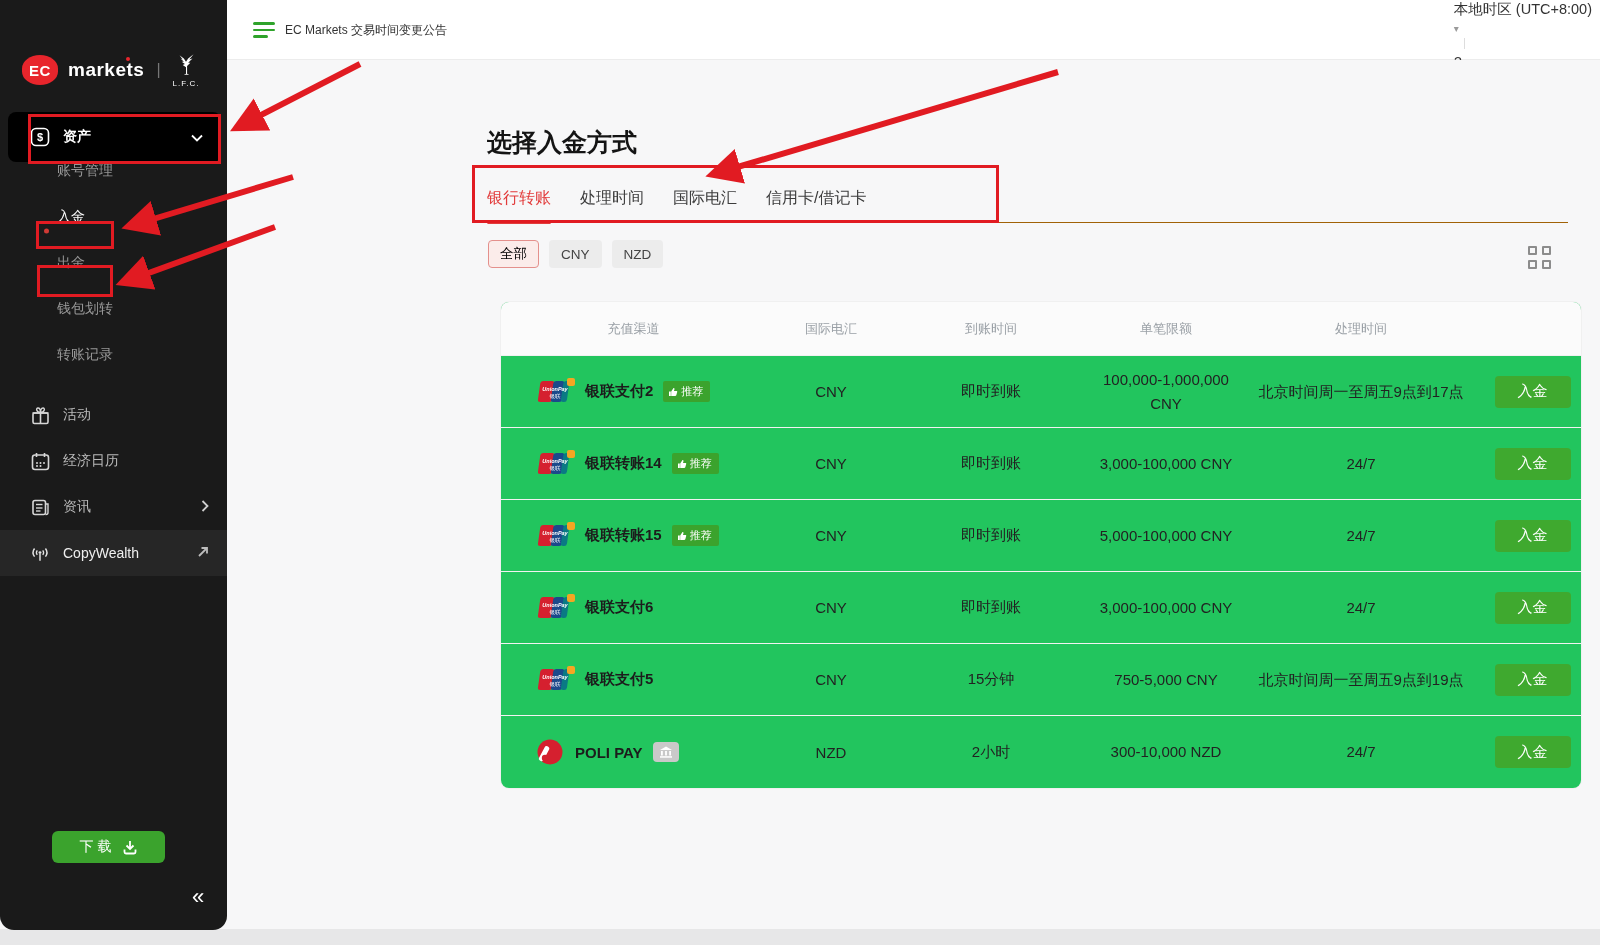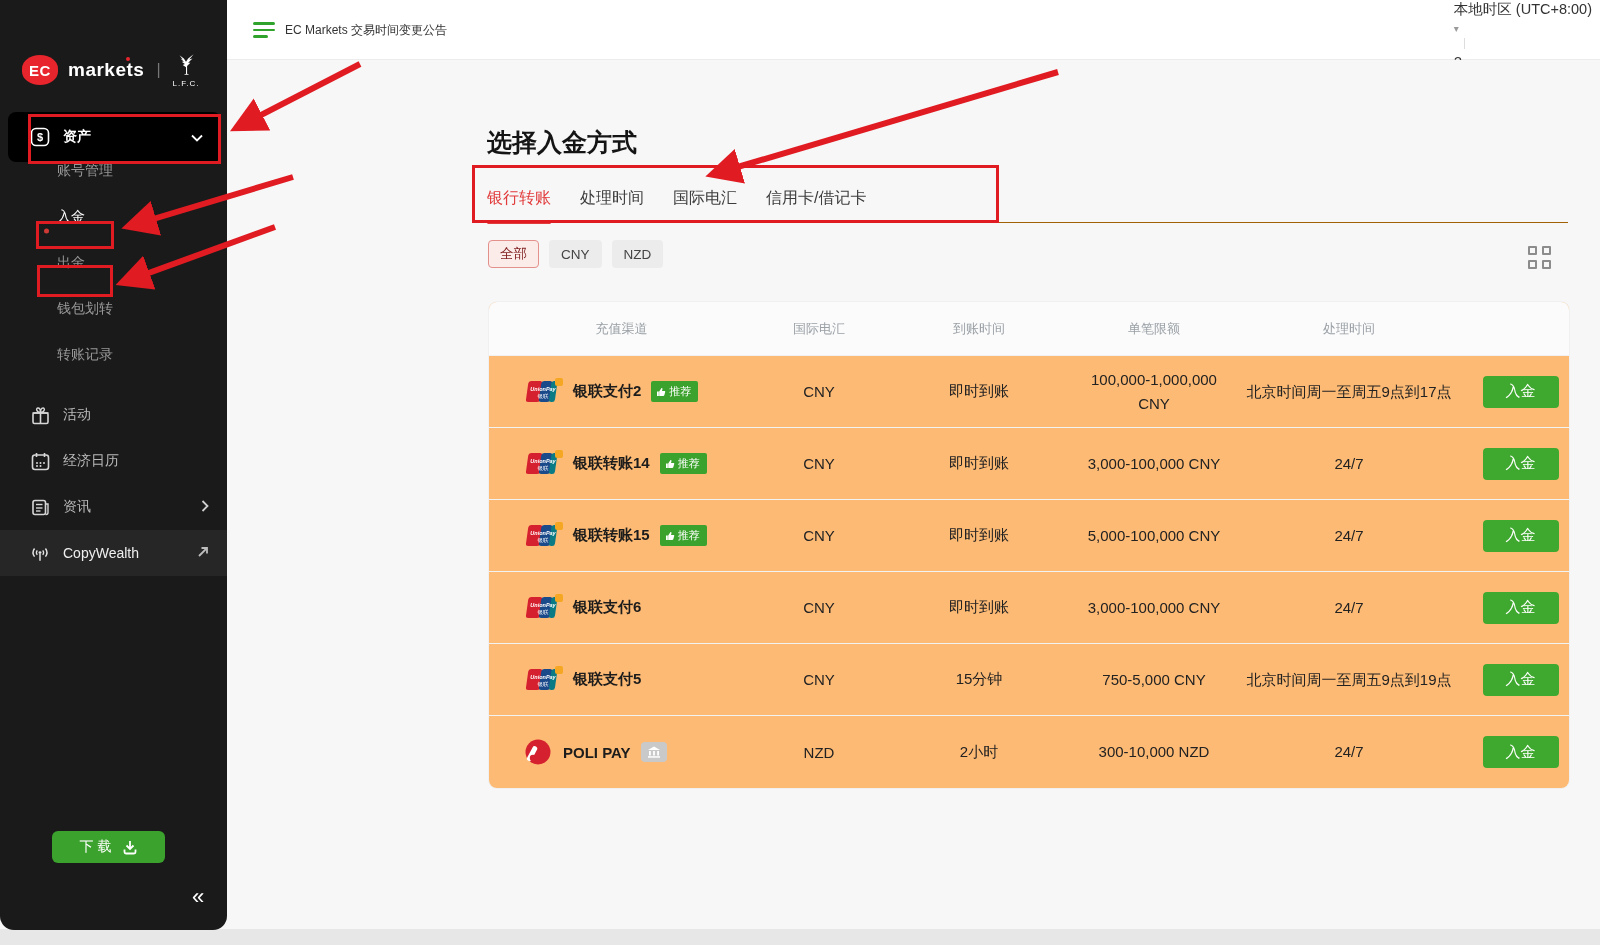--- a/index.html
+++ b/index.html
@@ -48,27 +48,27 @@
 
   
   .page-title { position:absolute; left:260px; top:66px; font-size:25px; font-weight:bold; color:#141414; }
   .tabs { position:absolute; left:260px; top:110px; width:1081px; height:53px; border-bottom:1px solid #a16207; display:flex; gap:29px; }
   .tab { font-size:16px; color:#3c3c3c; padding-top:18px; position:relative; cursor:pointer; }
   .tab.active { color:#e23b3b; }
   .tab.active::after { content:""; position:absolute; left:0; right:0; bottom:-2px; height:3px; background:#e23b3b; border-radius:2px; }
 
   .filters { position:absolute; left:261px; top:180px; display:flex; gap:10px; }
   .chip { height:28px; padding:0 11px; border-radius:4px; background:#ececec; color:#444; font-size:13.5px; display:flex; align-items:center; cursor:pointer; border:1px solid transparent; }
-  .chip.active { background:#fbecea; border-color:#e4908c; color:#7f1d1d; }
+  .chip.active { background:#fbecea; border-color:#e4908c; color:#000000; }
   .grid-icon { position:absolute; left:1301px; top:186px; width:23px; height:23px; cursor:pointer; }
   .grid-icon div { position:absolute; width:9px; height:9px; border:2px solid #8c8c8c; border-radius:1px; }
   .grid-icon .tl{left:0;top:0;} .grid-icon .tr{right:0;top:0;} .grid-icon .bl{left:0;bottom:0;} .grid-icon .br{right:0;bottom:0;}
 
   
-  .table-card { position:absolute; left:262px; top:242px; width:1080px; background:#fdba74; border-radius:8px; overflow:hidden; box-shadow:0 0 0 1px #f0f0f0; }
+  .table-card { position:absolute; left:274px; top:242px; width:1080px; background:#22c55e; border-radius:8px; overflow:hidden; box-shadow:0 0 0 1px #f0f0f0; }
   .t-head { display:grid; grid-template-columns:265px 130px 190px 160px 230px 105px; height:54px; align-items:center; background:#fbfbfb; color:#9aa0a6; font-size:13px; border-bottom:1px solid #f1f1f1; }
   .t-head > div { text-align:center; }
   .t-row { display:grid; grid-template-columns:265px 130px 190px 160px 230px 105px; min-height:72px; align-items:center; border-bottom:1px solid #f2f2f2; font-size:15px; color:#222; }
   .t-row:last-child { border-bottom:none; }
   .t-row > div { text-align:center; }
   .cell-channel { display:flex; align-items:center; gap:10px; padding-left:34px; text-align:left !important; }
   .chan-name { font-weight:bold; color:#1c1c1c; white-space:nowrap; }
   .cell-limit, .cell-hours { line-height:1.6; padding:6px 4px; }
   .deposit-btn { width:76px; height:32px; background:#3fa92f; border:none; border-radius:4px; color:#fff; font-size:15px; cursor:pointer; font-family:inherit; margin-left:8px; }
 

